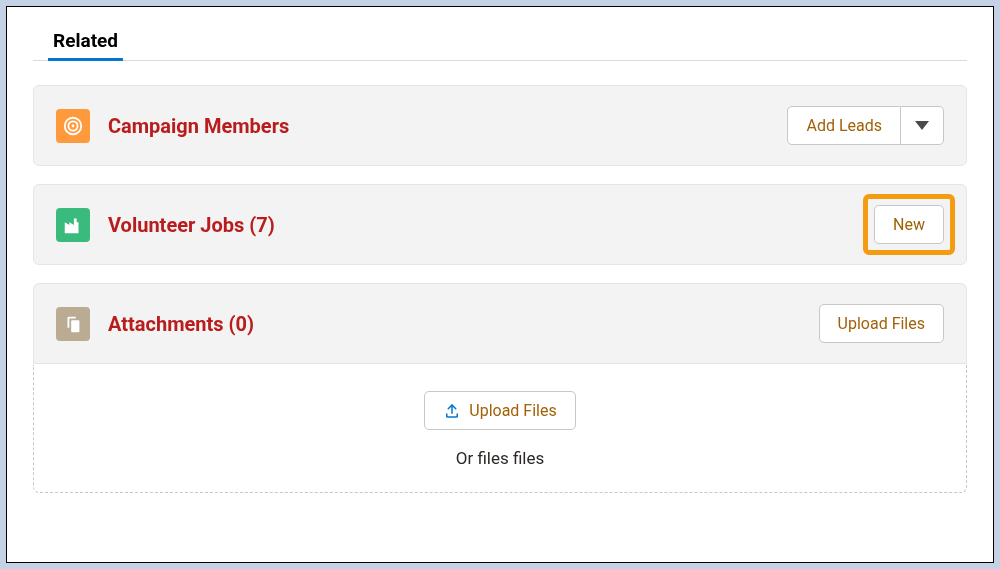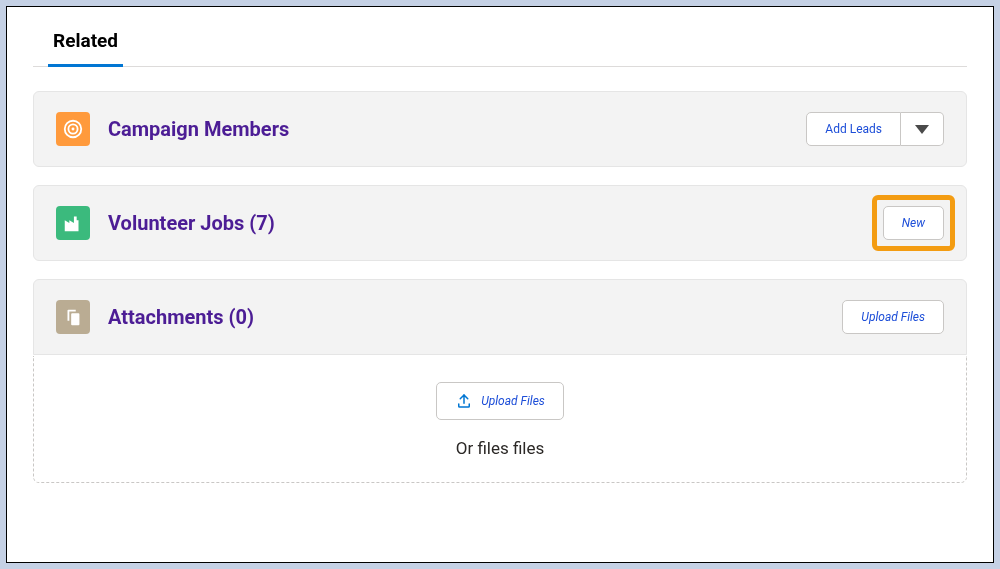--- a/index.html
+++ b/index.html
@@ -1,35 +1,35 @@
 <!DOCTYPE html>
 <html><head>
   <meta charset="utf-8">
   <style>
     * { margin: 0; padding: 0; box-sizing: border-box; font-family: -apple-system, BlinkMacSystemFont, "Segoe UI", Roboto, Helvetica, Arial, sans-serif; }
     body { background: #c5d1e5; padding: 6px; width: 1000px; height: 569px; }
     .window { background: #fff; border: 1px solid #000; width: 100%; height: 100%; padding: 10px 26px 0 26px; position: relative; overflow: hidden; }
     .tabs { display: flex; gap: 70px; border-bottom: 1px solid #dddbda; padding-left: 20px; }
-    .tab { padding: 12px 0 14px 0; font-size: 19px; color: #2b2826; cursor: pointer; position: relative; }
+    .tab { padding: 12px 0 8px 0; font-size: 19px; color: #2b2826; cursor: pointer; position: relative; }
     .tab.active { font-weight: 700; color: #000; }
     .tab.active::after { content: ""; position: absolute; bottom: -1px; left: -5px; right: -5px; height: 3px; background: #0176d3; }
     .cards { margin-top: 24px; display: flex; flex-direction: column; gap: 18px; }
     .card { background: #f3f3f3; border: 1px solid #e5e5e5; border-radius: 6px; padding: 20px 22px; display: flex; align-items: center; }
     .card-left { display: flex; align-items: center; gap: 18px; flex: 1; }
     .icon-box { width: 34px; height: 34px; border-radius: 4px; display: flex; align-items: center; justify-content: center; flex-shrink: 0; }
     .icon-target { background: #ff9a3c; }
     .icon-factory { background: #3bba7d; }
     .icon-attach { background: #baac93; }
-    .card-title { font-size: 20px; font-weight: 700; color: #4c1d95; }
+    .card-title { font-size: 20px; font-weight: 700; color: #b91c1c; }
     .btn-group { display: flex; }
-    .btn { background: #fff; border: 1px solid #c9c7c5; padding: 9px 18px; font-size: 12px; color: #1d4ed8; cursor: pointer; display: flex; align-items: center; gap: 8px; }
+    .btn { background: #fff; border: 1px solid #c9c7c5; padding: 9px 18px; font-size: 16px; color: #a16207; cursor: pointer; display: flex; align-items: center; gap: 8px; }
     .btn + .btn { border-left: none; }
     .btn:first-child { border-top-left-radius: 5px; border-bottom-left-radius: 5px; }
     .btn:last-child { border-top-right-radius: 5px; border-bottom-right-radius: 5px; }
-    .btn-solo { border-radius: 5px; font-style: italic; }
+    .btn-solo { border-radius: 5px; }
     .btn-dropdown { padding: 9px 14px; }
     .triangle { width: 0; height: 0; border-left: 7px solid transparent; border-right: 7px solid transparent; border-top: 9px solid #4a4a4a; }
     .highlight-wrap { border: 5px solid #f39c12; border-radius: 6px; padding: 6px; margin: -11px -11px -11px 0; }
     .dropzone { margin: 0 0 0 0; border: 1px dashed #c9c7c5; border-top: none; border-bottom-left-radius: 6px; border-bottom-right-radius: 6px; padding: 26px 0 24px 0; margin-top: -18px; }
     .dropzone-in { display: flex; flex-direction: column; align-items: center; gap: 18px; }
     .drop-text { font-size: 17px; color: #2b2826; }
     svg { display: block; }
   </style>
 </head>
 <body>

